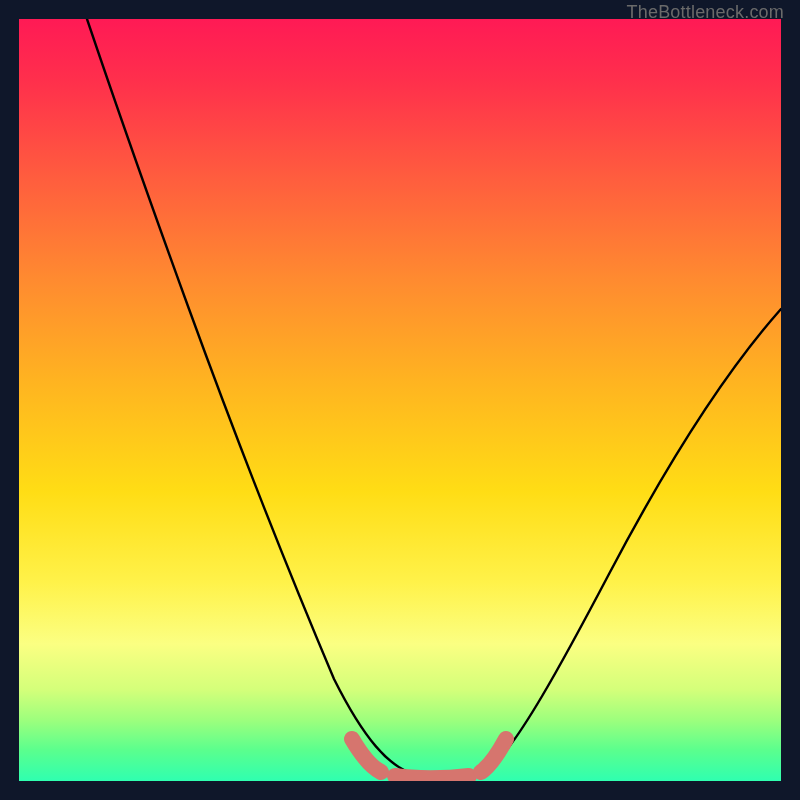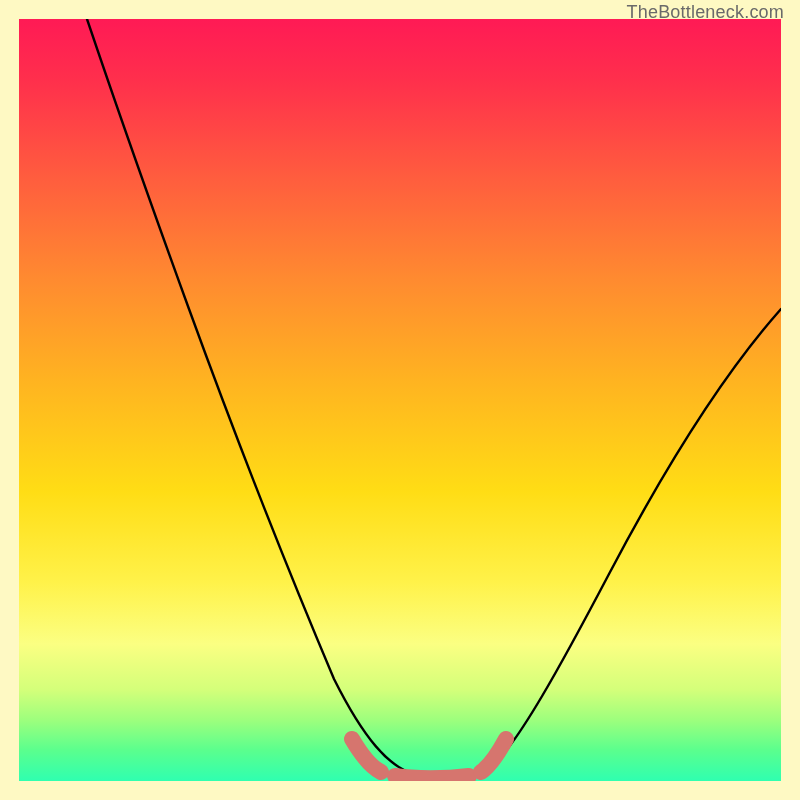--- a/index.html
+++ b/index.html
@@ -9,21 +9,21 @@
     height: 800px;
     background: #000;
     overflow: hidden;
   }
   .frame {
     position: absolute;
     left: 0;
     top: 0;
     width: 800px;
     height: 800px;
-    background: #fef9c3;
+    background: #0f172a;
   }
   .plot {
     position: absolute;
     left: 19px;
     top: 19px;
     width: 762px;
     height: 762px;
     overflow: hidden;
   }
   .gradient {

